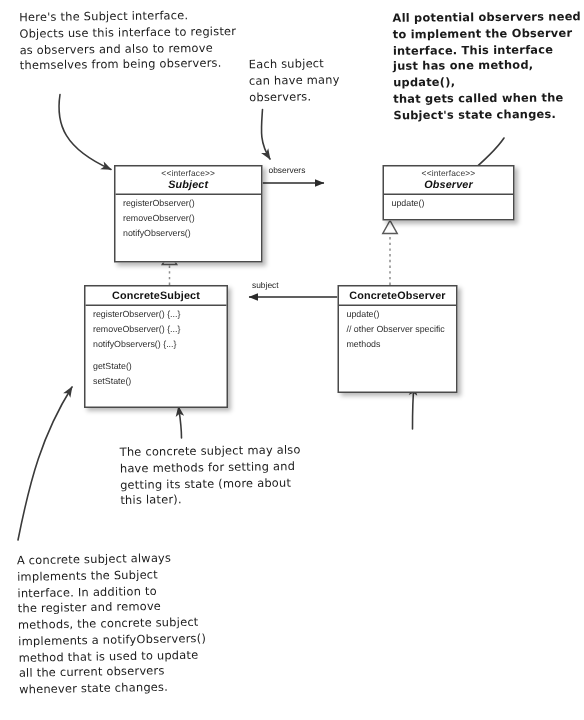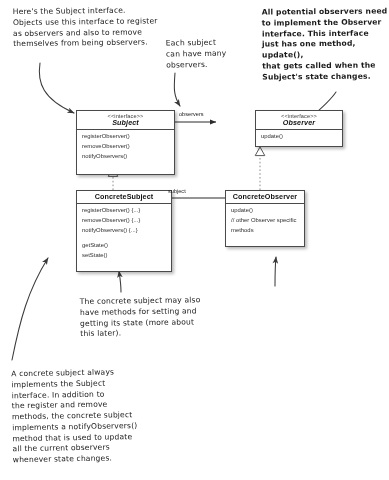--- a/index.html
+++ b/index.html
@@ -176,34 +176,34 @@
   <div class="uml-box" style="left:216px; top:110px; width:88px; height:37px;margin-left:39px;">
     <div class="uml-head">
       <span class="stereotype">&lt;&lt;interface&gt;&gt;</span>
       <span class="clsname">Observer</span>
     </div>
     <div class="uml-body">
       <div class="member">update()</div>
     </div>
   </div>
 
-  <div class="uml-box" style="left:56px; top:190px; width:96px; height:82px;margin-left:20px;">
+  <div class="uml-box" style="left:56px; top:190px; width:96px; height:82px;">
     <div class="uml-head">
       <span class="clsname concrete">ConcreteSubject</span>
     </div>
     <div class="uml-body">
       <div class="member">registerObserver() {...}</div>
       <div class="member">removeObserver() {...}</div>
       <div class="member">notifyObservers() {...}</div>
       <div class="member gap">getState()</div>
       <div class="member">setState()</div>
     </div>
   </div>
 
-  <div class="uml-box" style="left:225px; top:190px; width:80px; height:57px;">
+  <div class="uml-box" style="left:225px; top:190px; width:80px; height:72px;">
     <div class="uml-head">
       <span class="clsname concrete">ConcreteObserver</span>
     </div>
     <div class="uml-body">
       <div class="member">update()</div>
       <div class="member">// other Observer specific</div>
       <div class="member">methods</div>
     </div>
   </div>
 

